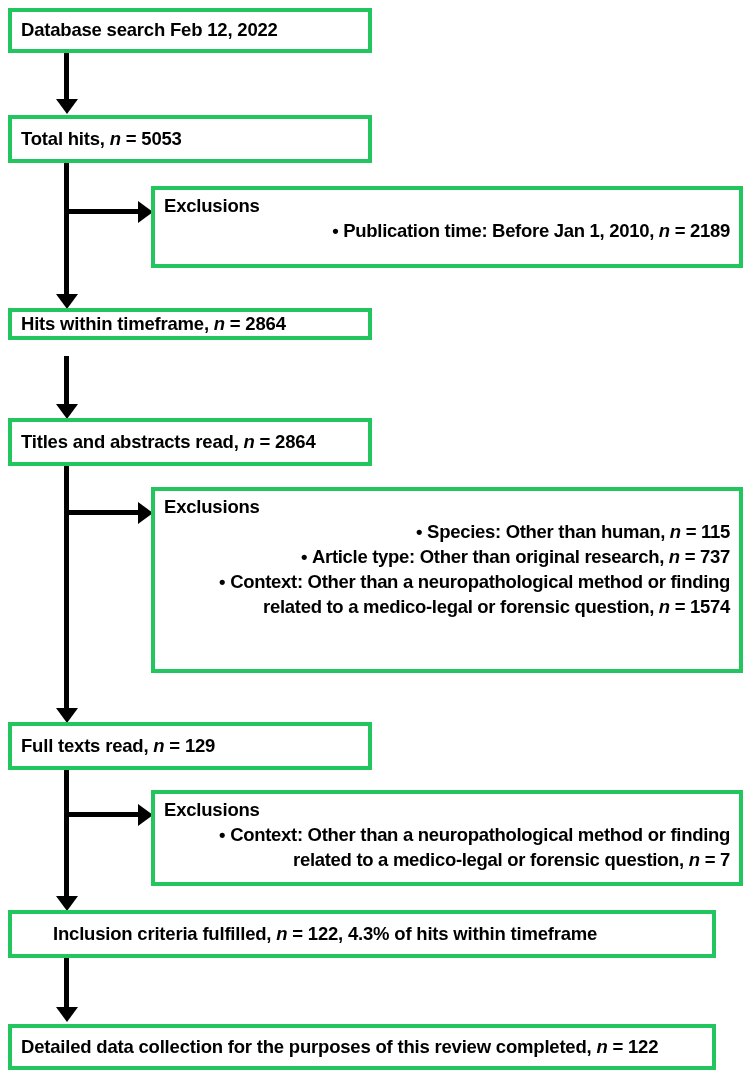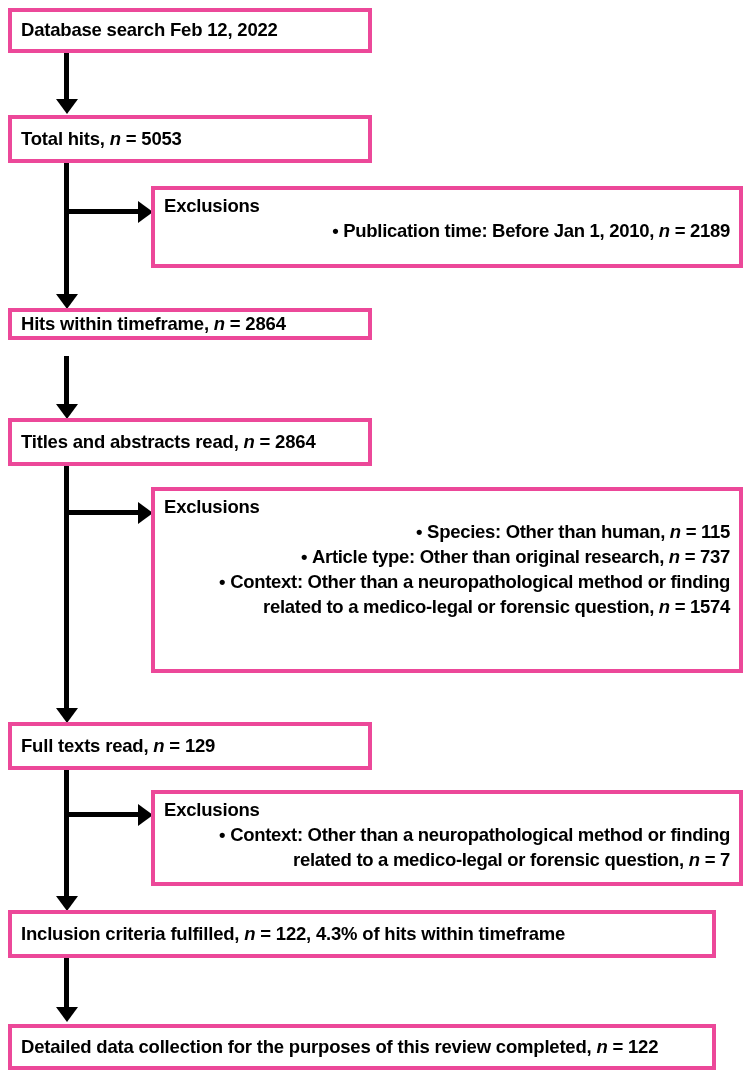--- a/index.html
+++ b/index.html
@@ -18,21 +18,21 @@
     height: 1076px;
     background: #ffffff;
     overflow: hidden;
   }
 
   
   .box {
     position: absolute;
     box-sizing: border-box;
     background: #ffffff;
-    border: 4px solid #ec4899;
+    border: 4px solid #22c55e;
     display: flex;
     flex-direction: column;
     justify-content: center;
   }
 
   .box-text {
     font-size: 18.5px;
     font-weight: bold;
     line-height: 1.12;
     letter-spacing: -0.2px;
@@ -177,21 +177,21 @@
   <div class="hline" style="left:64px; top:812px; width:76px;"></div>
   <div class="arrow-right" style="left:138px; top:803.5px;"></div>
 
   <div class="box excl" style="left:151px; top:790px; width:592px; height:96px;">
     <div class="excl-title">Exclusions</div>
     <ul>
       <li><span class="bullet">•</span>&nbsp;<span>Context: Other than a neuropathological method or finding related to a medico-legal or forensic question, </span><span class="nvar">n</span><span> = 7</span></li>
     </ul>
   </div>
 
-  <div class="box" style="left:8px; top:910px; width:708px; height:48px;">
+  <div class="box" style="left:8px; top:910px; width:708px; height:48px;padding-left:32px;">
     <div class="box-text">
       <span>Inclusion criteria fulfilled, </span><span class="nvar">n</span><span> = 122, 4.3% of hits within timeframe</span>
     </div>
   </div>
 
   <div class="vline" style="left:64px; top:958px; height:52px;"></div>
   <div class="arrow-down" style="left:55.5px; top:1007px;"></div>
 
   <div class="box" style="left:8px; top:1024px; width:708px; height:46px;">
     <div class="box-text">

